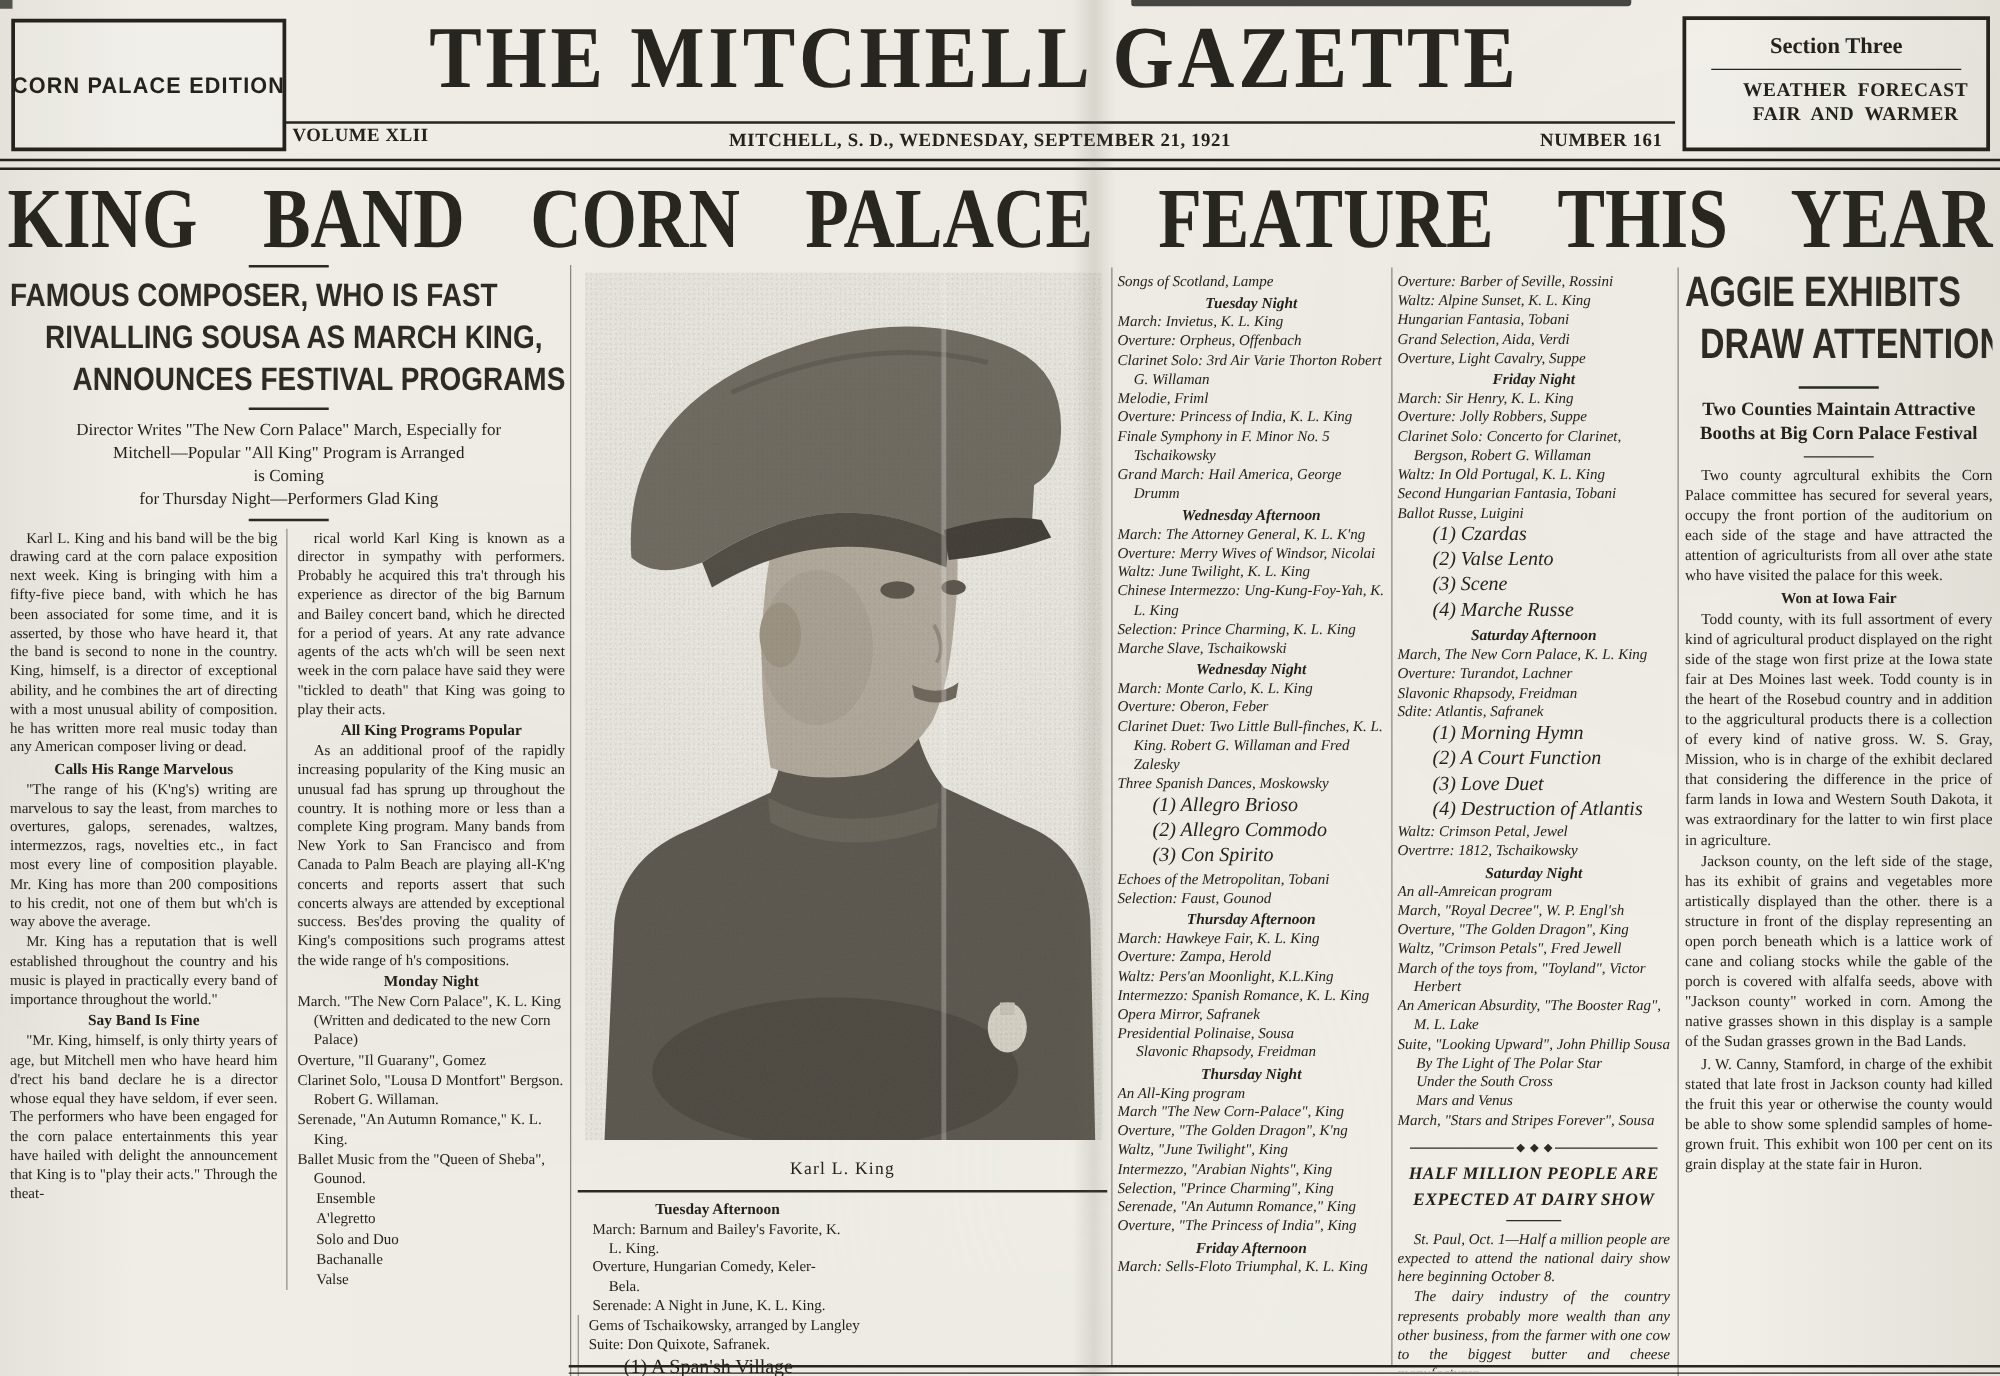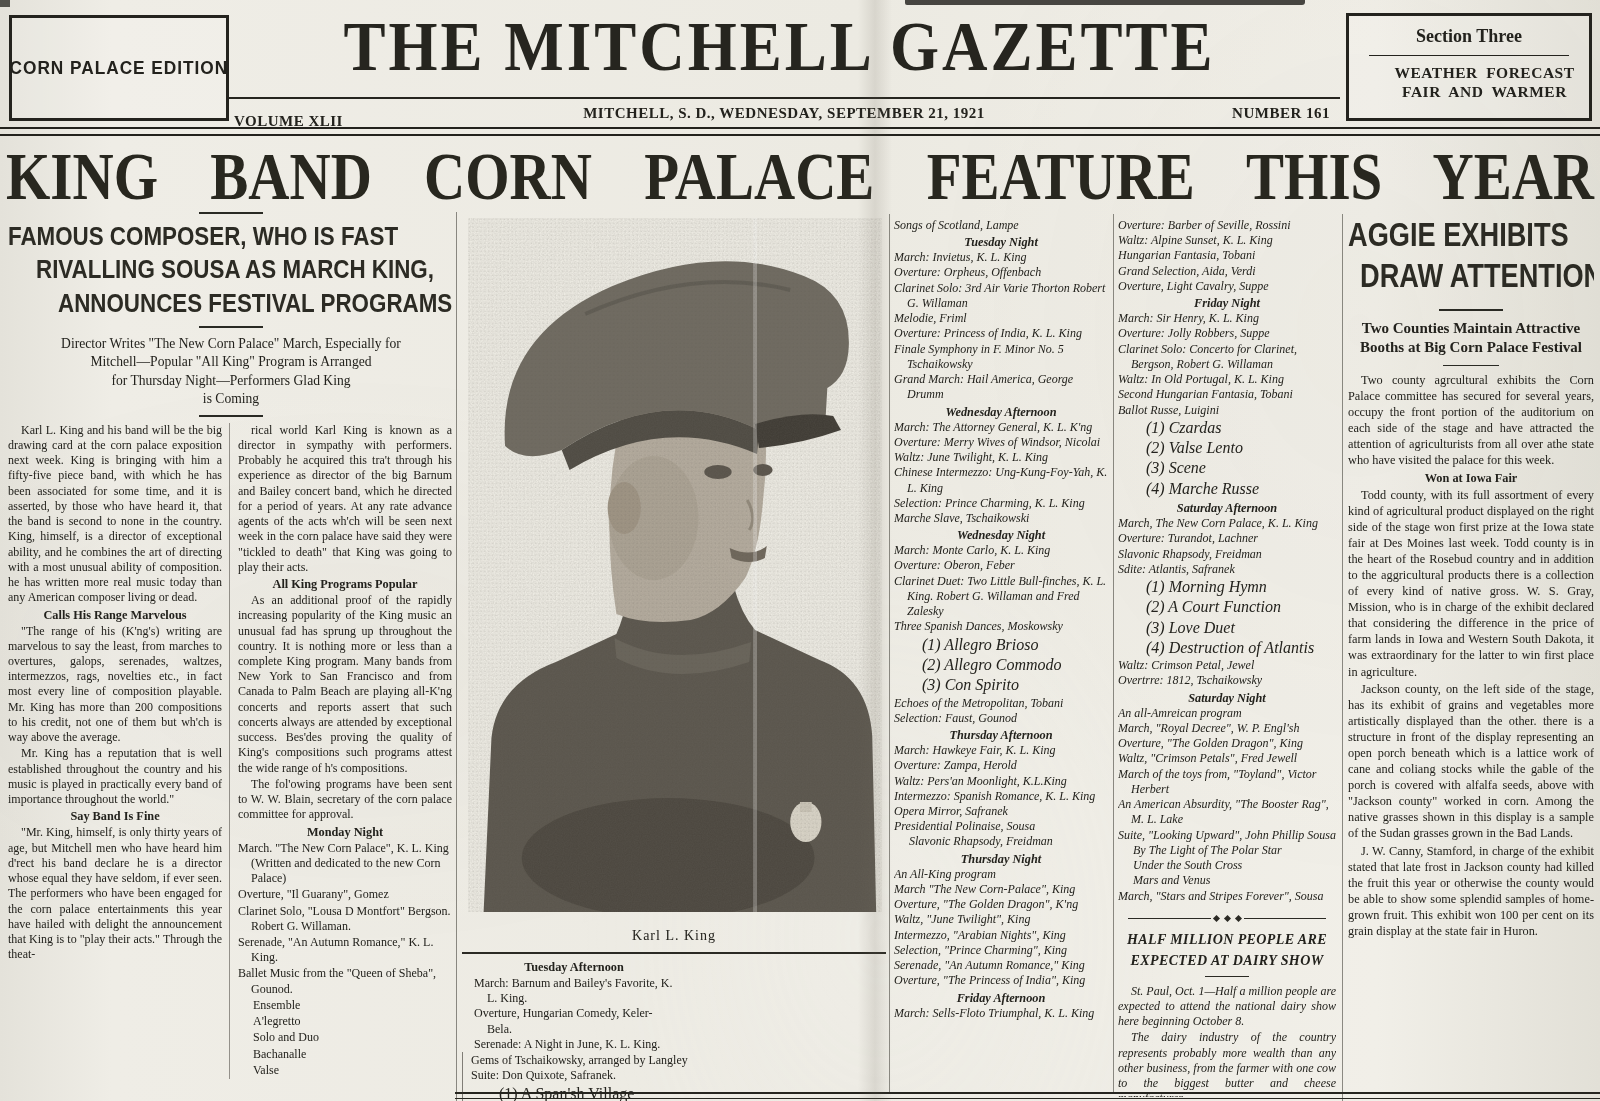--- a/index.html
+++ b/index.html
@@ -22,21 +22,21 @@
   .edition-box .t{font-family:"Liberation Sans",sans-serif;font-weight:bold;font-size:18px;letter-spacing:1px;
     margin:7px 0;transform:scaleX(.96);white-space:nowrap;}
   .masthead{position:absolute;left:232px;top:6px;width:1095px;text-align:center;font-weight:bold;
     font-size:63px;letter-spacing:3px;white-space:nowrap;transform:scaleY(1.12);transform-origin:top;color:#26251f;}
   .section-box{position:absolute;left:1346px;top:13px;width:240px;height:102px;border:3px solid #24231e;
     display:flex;flex-direction:column;align-items:center;background:rgba(255,255,255,.12);}
   .section-box .l1{font-weight:bold;font-size:18px;margin-top:10px;}
   .section-box .r{width:200px;border-top:1.5px solid #24231e;margin:8px 0 7px;}
   .section-box .l2,.section-box .l3{font-weight:bold;font-size:15.5px;letter-spacing:.5px;line-height:1.25;word-spacing:4px;margin-left:31px;}
   .header-mid{position:absolute;left:228px;top:97px;width:1112px;border-top:2px solid #26251f;height:27px;}
-  .vol{position:absolute;left:6px;top:14px;font-weight:bold;font-size:15px;letter-spacing:.5px;}
+  .vol{position:absolute;left:6px;top:2px;font-weight:bold;font-size:15px;letter-spacing:.5px;}
   .dateline{position:absolute;left:0;right:0;top:6px;text-align:center;font-weight:bold;font-size:15px;letter-spacing:.5px;}
   .numline{position:absolute;right:10px;top:6px;font-weight:bold;font-size:15px;letter-spacing:.5px;}
   .rule2{position:absolute;left:0;top:127px;width:1600px;height:5px;border-top:2px solid #23221d;border-bottom:2px solid #23221d;}
 
   
   .banner{position:absolute;left:6px;top:141px;width:1588px;font-weight:bold;font-size:57px;line-height:1;
     white-space:nowrap;text-align:justify;text-align-last:justify;transform:scaleY(1.2);transform-origin:top;color:#28271f;}
 
   
   .vrule{position:absolute;width:0;border-left:1.5px solid rgba(55,52,45,.55);}
@@ -143,38 +143,37 @@
     <div class="shortrule"></div>
     <div class="lah">
         <div class="li-h1">FAMOUS COMPOSER, WHO IS FAST</div>
         <div class="li-h1">RIVALLING SOUSA AS MARCH KING,</div>
         <div class="li-h1">ANNOUNCES FESTIVAL PROGRAMS</div>
       </div>
     <div class="deckrule"></div>
     <div class="deck">
         <div class="li-deck">Director Writes "The New Corn Palace" March, Especially for</div>
         <div class="li-deck">Mitchell—Popular "All King" Program is Arranged</div>
+        <div class="li-deck">is Coming</div>
         <div class="li-deck">for Thursday Night—Performers Glad King</div>
-        <div class="li-deck">is Coming</div>
       </div>
     <div class="deckrule"></div>
     <div class="body-cols">
       <div class="colA">
           <div class="li-p">Karl L. King and his band will be the big drawing card at the corn palace exposition next week.  King is bringing with him a fifty-five piece band, with which he has been associated for some time, and it is asserted, by those who have heard it, that the band is second to none in the country.  King, himself, is a director of exceptional ability, and he combines the art of directing with a most unusual ability of composition. he has written more real music today than any American composer living or dead.</div>
           <div class="li-sub">Calls His Range Marvelous</div>
           <div class="li-p">"The range of his (K'ng's) writing are marvelous to say the least, from marches to overtures, galops, serenades, waltzes, intermezzos, rags, novelties etc., in fact most every line of composition playable.  Mr. King has more than 200 compositions to his credit, not one of them but wh'ch is way above the average.</div>
           <div class="li-p">Mr. King has a reputation that is well established throughout the country and his music is played in practically every band of importance throughout the world."</div>
           <div class="li-sub">Say Band Is Fine</div>
           <div class="li-p">"Mr. King, himself, is only thirty years of age, but Mitchell men who have heard him d'rect his band declare he is a director whose equal they have seldom, if ever seen.  The performers who have been engaged for the corn palace entertainments this year have hailed with delight the announcement that King is to "play their acts." Through the theat-</div>
         </div>
       <div class="colB">
           <div class="li-p">rical world Karl King is known as a director in sympathy with performers.  Probably he acquired this tra't through his experience as director of the big Barnum and Bailey concert band, which he directed for a period of years.  At any rate advance agents of the acts wh'ch will be seen next week in the corn palace have said they were "tickled to death" that King was going to play their acts.</div>
           <div class="li-sub">All King Programs Popular</div>
           <div class="li-p">As an additional proof of the rapidly increasing popularity of the King music an unusual fad has sprung up throughout the country. It is nothing more or less than a complete King program.  Many bands from New York to San Francisco and from Canada to Palm Beach are playing all-K'ng concerts and reports assert that such concerts always are attended by exceptional success.  Bes'des proving the quality of King's compositions such programs attest the wide range of h's compositions.</div>
-          <div class="li-p">The fol'owing programs have been sent to W. W. Blain, secretary of the corn palace committee for approval.</div>
           <div class="li-head">Monday Night</div>
           <div class="li-hang">March. "The New Corn Palace", K. L. King (Written and dedicated to the new Corn Palace)</div>
           <div class="li-hang">Overture, "Il Guarany", Gomez</div>
           <div class="li-hang">Clarinet Solo, "Lousa D Montfort" Bergson.  Robert G. Willaman.</div>
           <div class="li-hang">Serenade, "An Autumn Romance," K. L. King.</div>
           <div class="li-hang">Ballet Music from the "Queen of Sheba", Gounod.</div>
           <div class="li-ind">Ensemble</div>
           <div class="li-ind">A'legretto</div>
           <div class="li-ind">Solo and Duo</div>
           <div class="li-ind">Bachanalle</div>

